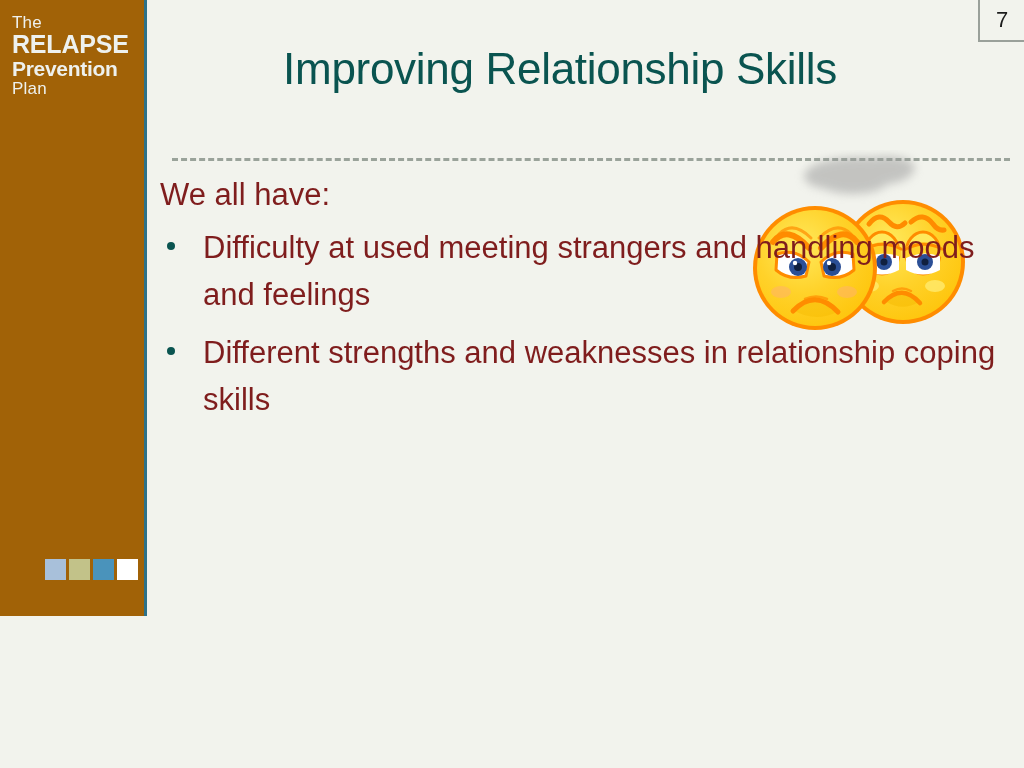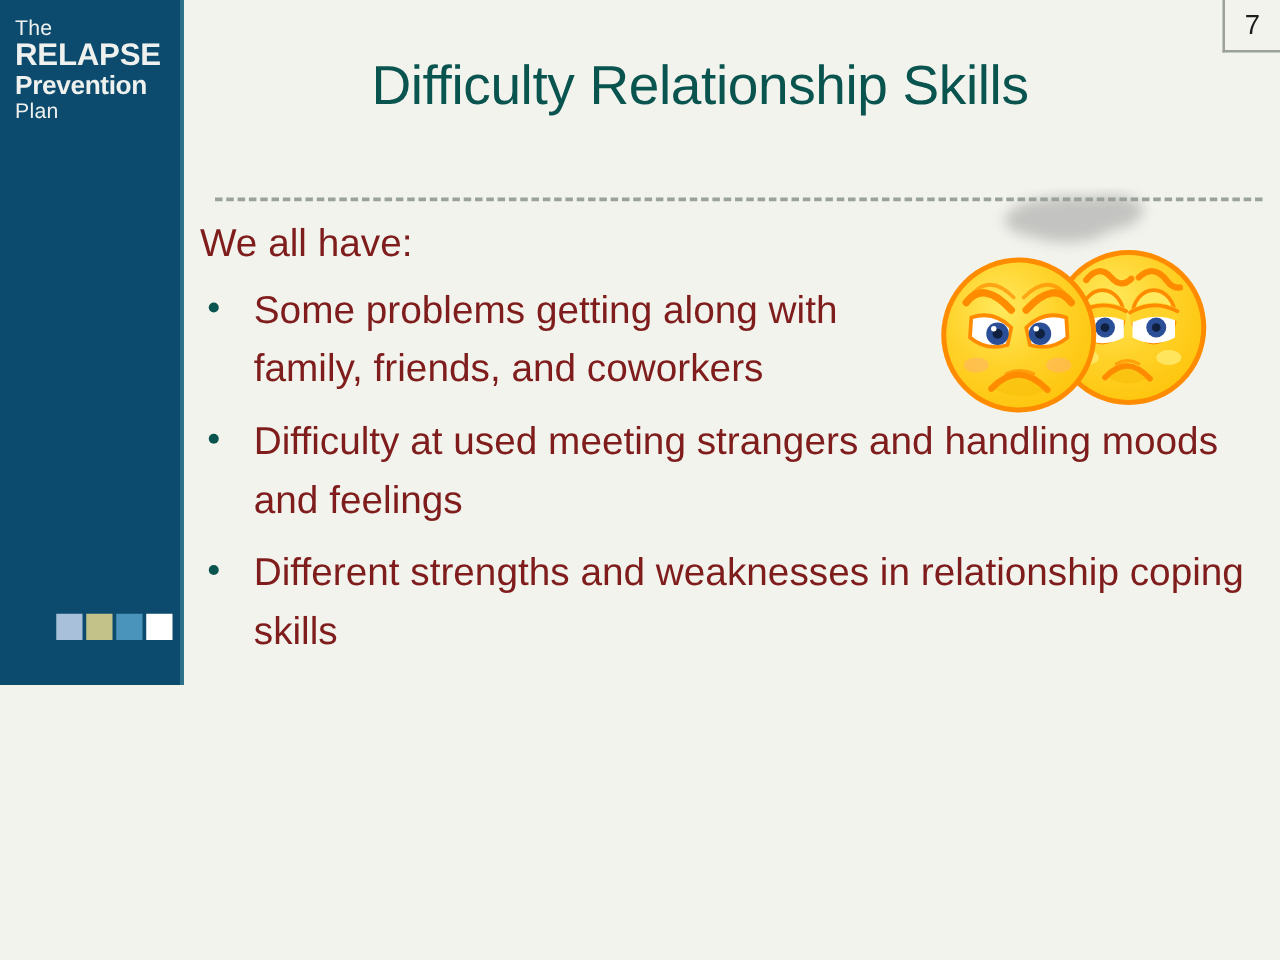--- a/index.html
+++ b/index.html
@@ -18,22 +18,22 @@
     background: #f2f3ed;
     overflow: hidden;
   }
 
   
   .sidebar {
     position: absolute;
     left: 0;
     top: 0;
     width: 147px;
-    height: 548px;
-    background: #0c4a6e;
+    height: 616px;
+    background: #a16207;
     border-right: 3px solid #2d7189;
     box-sizing: border-box;
   }
   .logo {
     position: absolute;
     left: 12px;
     top: 14px;
     width: 126px;
     color: #eef1ee;
     line-height: 1.0;
@@ -186,21 +186,21 @@
       <span class="swatch" style="background:#a8c0da"></span>
       <span class="swatch" style="background:#c2c289"></span>
       <span class="swatch" style="background:#4a93bb"></span>
       <span class="swatch" style="background:#ffffff"></span>
     </div>
   </div>
 
   <div class="page-badge">7</div>
 
   <h1 class="title">
-    <span class="title-line">Difficulty Relationship Skills</span>
+    <span class="title-line">Improving Relationship Skills</span>
   </h1>
 
   <div class="divider"></div>
 
   <div class="faces">
     <svg width="255" height="190" viewBox="0 0 255 190" xmlns="http://www.w3.org/2000/svg">
       <defs>
         <radialGradient id="gFace" cx="38%" cy="32%" r="72%">
           <stop offset="0%" stop-color="#ffe95c"></stop>
           <stop offset="55%" stop-color="#ffd22a"></stop>
@@ -271,24 +271,20 @@
         <path d="M58 160 q22 -22 44 2 q-22 11 -44 -2 z" fill="#f5b800" opacity="0.4"></path>
         <path d="M58 161 q22 -23 45 1" stroke="#ff8c00" stroke-width="5" fill="none" stroke-linecap="round"></path>
         <path d="M70 149 q11 -5 22 0" stroke="#ff8c00" stroke-width="2.5" fill="none" stroke-linecap="round" opacity="0.7"></path>
       </g>
     </svg>
   </div>
 
   <div class="body">
     <p class="intro">We all have:</p>
     <ul class="bullets">
-      <li class="short">
-        <span class="dot"></span>
-        <span>Some problems getting along with family, friends, and coworkers</span>
-      </li>
       <li>
         <span class="dot"></span>
         <span>Difficulty at used meeting strangers and handling moods and feelings</span>
       </li>
       <li>
         <span class="dot"></span>
         <span>Different strengths and weaknesses in relationship coping skills</span>
       </li>
     </ul>
   </div>

